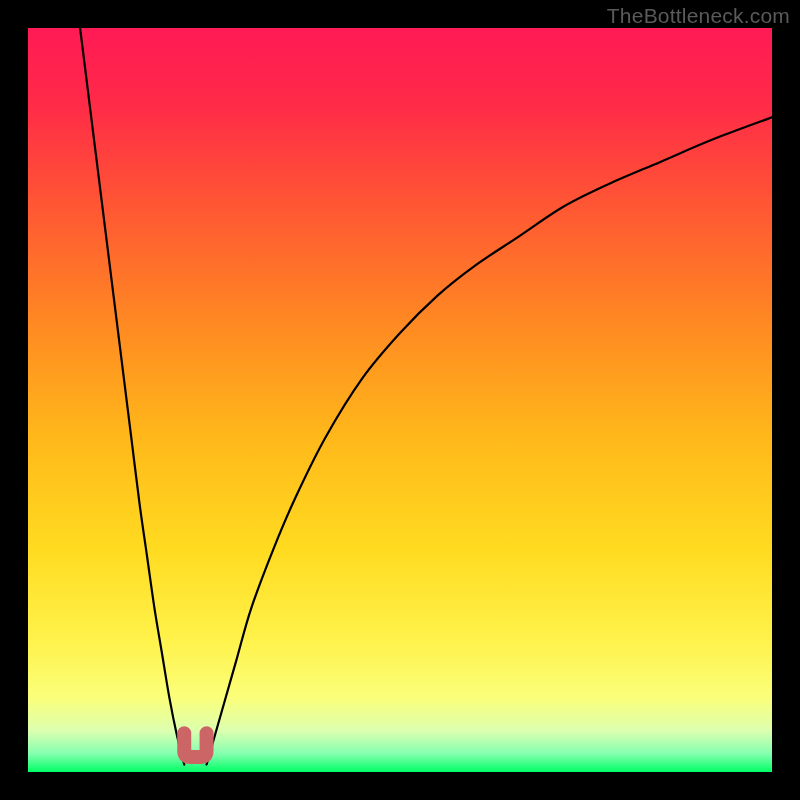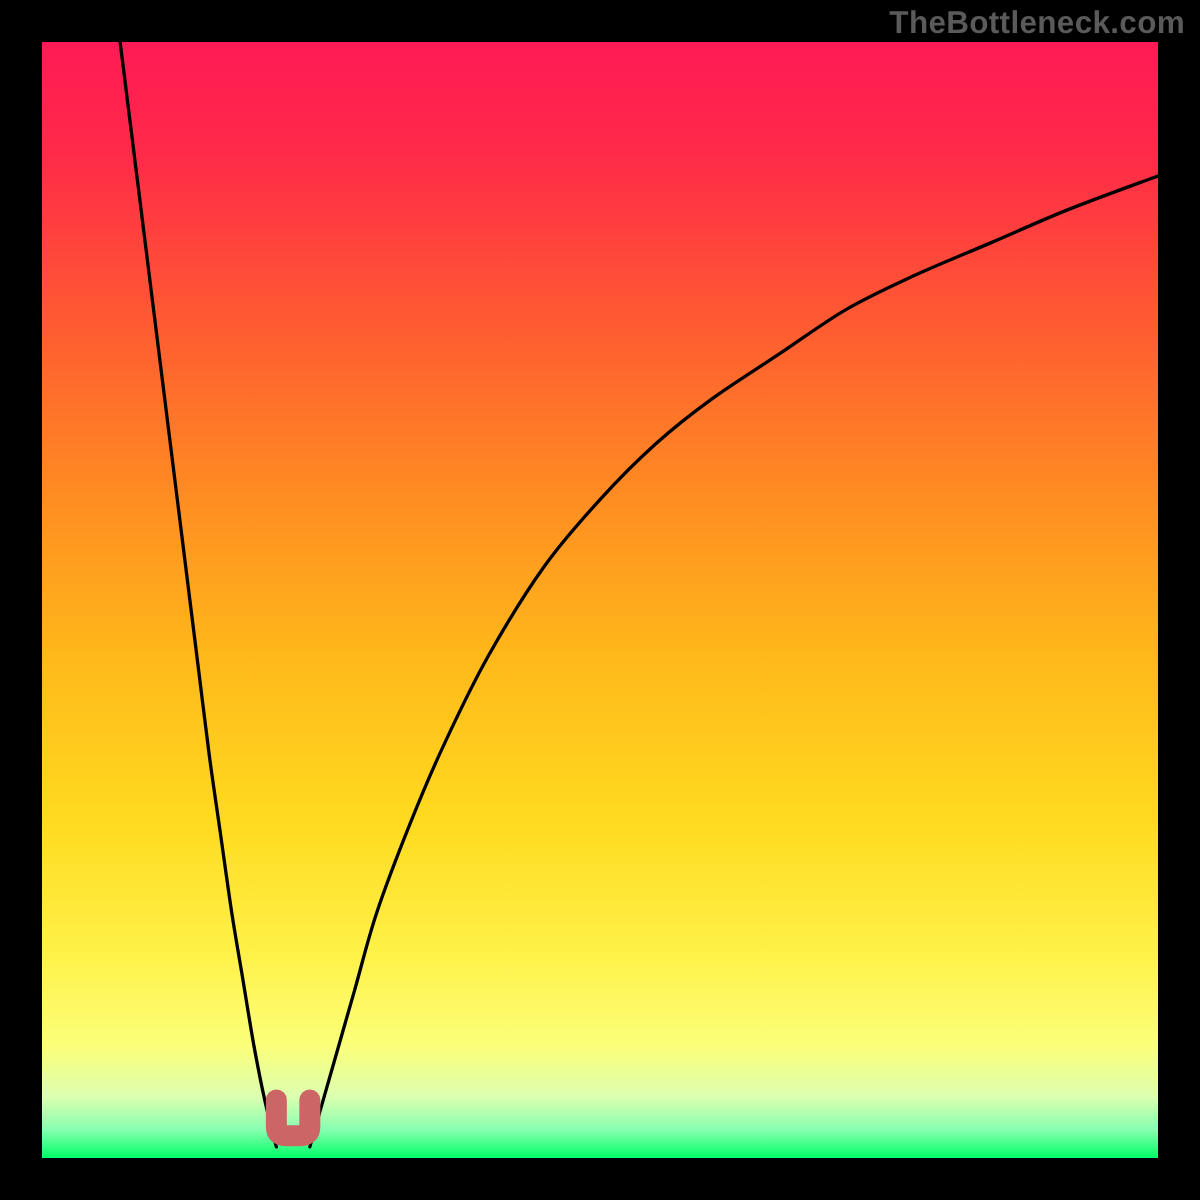--- a/index.html
+++ b/index.html
@@ -27,21 +27,21 @@
     position: absolute;
     inset: 0;
     pointer-events: none;
   }
   .watermark {
     position: absolute;
     top: 4px;
     right: 10px;
     color: #5a5a5a;
     font-size: 21px;
-    font-weight: 700;
+    font-weight: 400;
     letter-spacing: 0.2px;
     pointer-events: none;
     font-family: Arial, Helvetica, sans-serif;
   }
 </style>
 </head>
 <body>
 
 <div class="frame">
   <svg class="gradient" viewBox="0 0 744 744" preserveAspectRatio="none">

